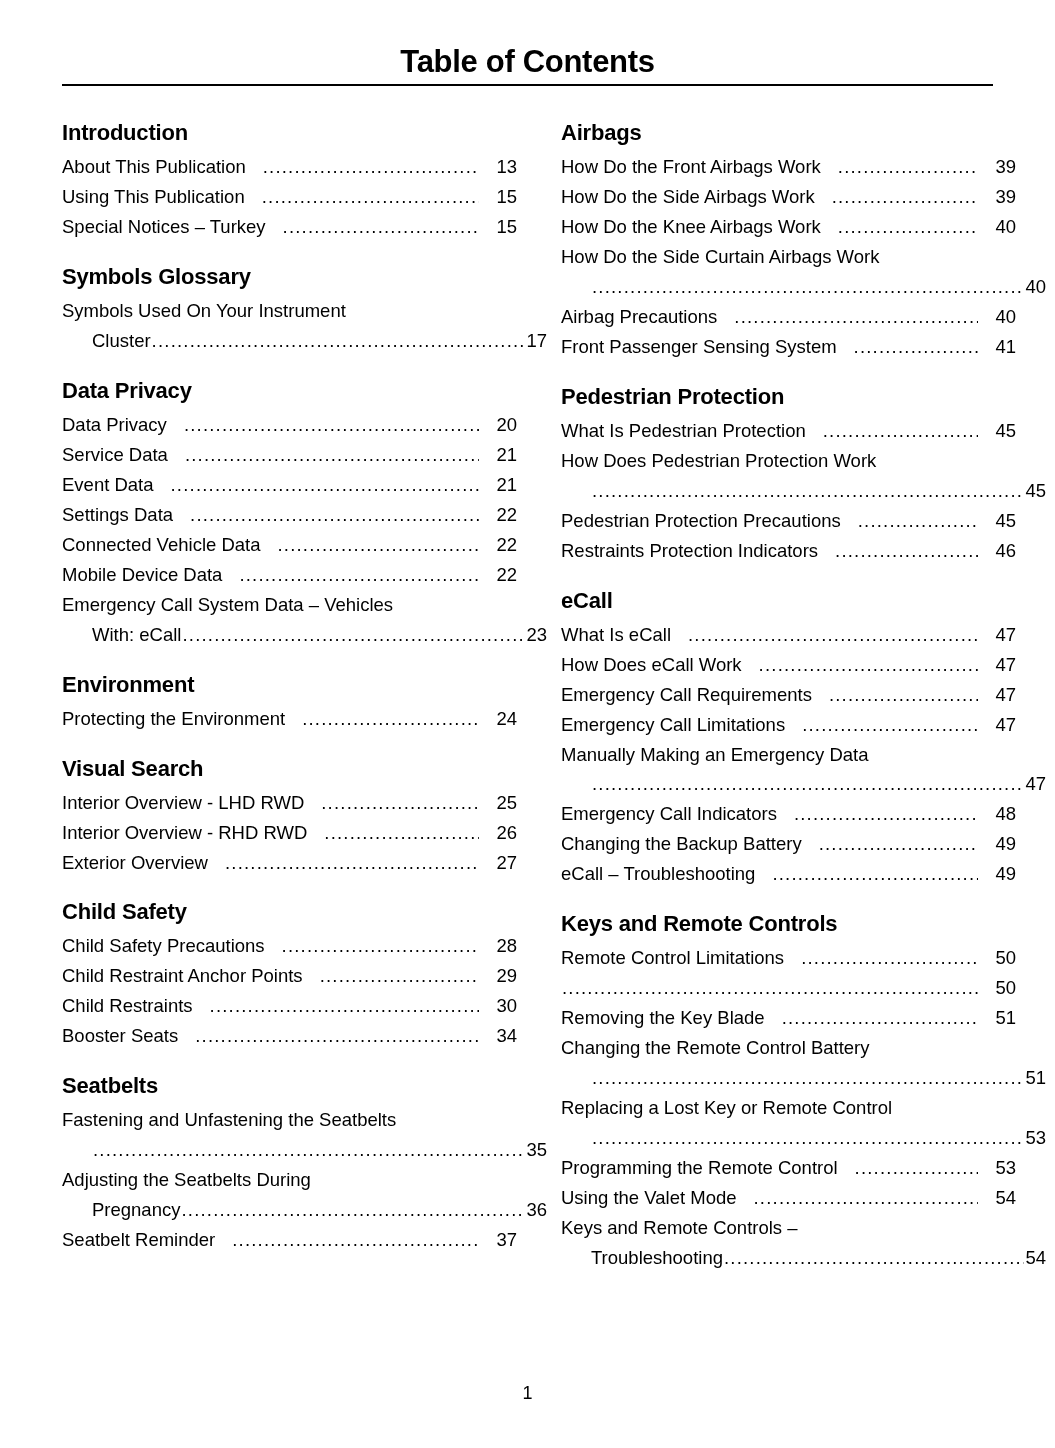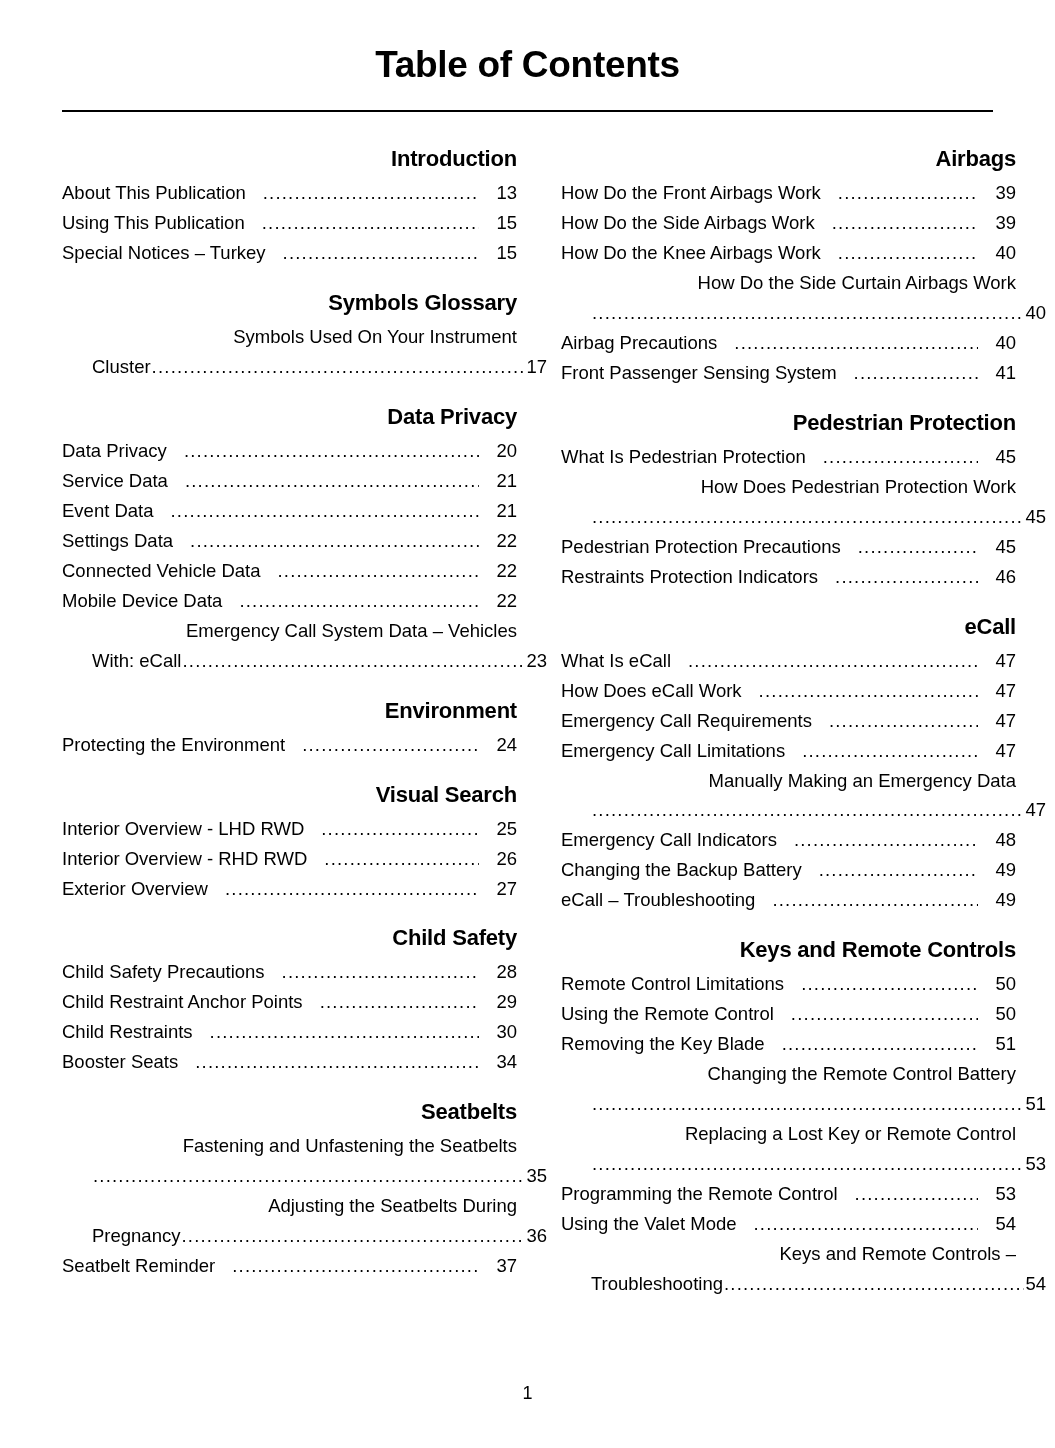--- a/index.html
+++ b/index.html
@@ -17,35 +17,34 @@
   }
   .page {
     width: 1055px;
     height: 1448px;
     box-sizing: border-box;
     padding: 44px 62px 0 62px;
     position: relative;
   }
   .page-title {
     text-align: center;
-    font-size: 37px;
+    font-size: 31px;
     font-weight: bold;
     letter-spacing: -0.3px;
     margin: 0;
-    padding-bottom: 24px;
+    padding-bottom: 4px;
   }
   .title-rule {
     border-bottom: 2px solid #000;
     margin: 0 0 34px 0;
   }
   .columns {
     display: flex;
     gap: 44px;
     align-items: flex-start;
-    text-align: right;
   }
   .column {
     width: 455px;
   }
   .section {
     margin-bottom: 22px;
   }
   .section:last-child {
     margin-bottom: 0;
   }
@@ -440,21 +439,20 @@
           <div class="section-heading">Keys and Remote Controls</div>
           <div class="entry">
             <span class="entry-line">
               <span class="entry-text">Remote Control Limitations</span>
               <span class="entry-leader">..........................................................................................</span>
               <span class="entry-page">50</span>
             </span>
           </div>
           <div class="entry">
             <span class="entry-line">
-              <span class="entry-text">Using the Remote Control</span>
               <span class="entry-leader">..........................................................................................</span>
               <span class="entry-page">50</span>
             </span>
           </div>
           <div class="entry">
             <span class="entry-line">
               <span class="entry-text">Removing the Key Blade</span>
               <span class="entry-leader">..........................................................................................</span>
               <span class="entry-page">51</span>
             </span>

